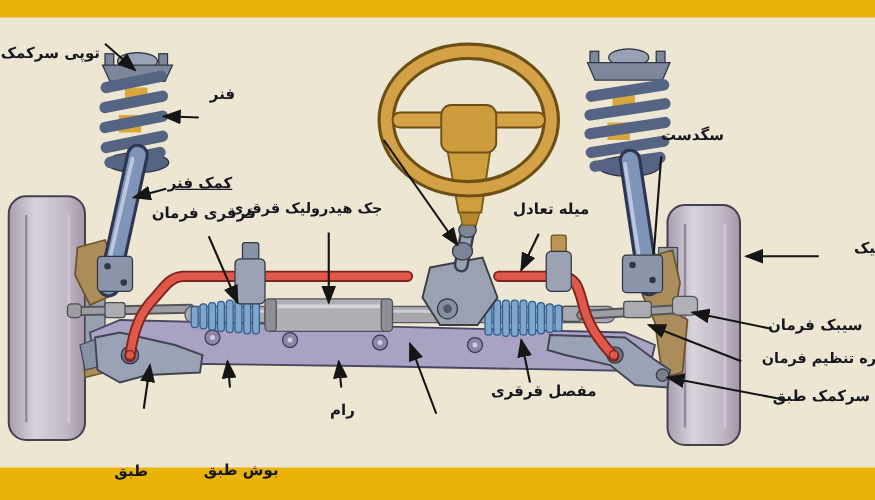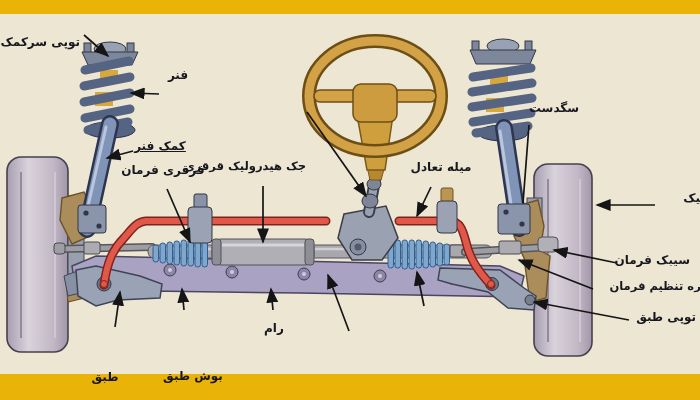--- a/index.html
+++ b/index.html
@@ -224,17 +224,18 @@
   <div class="lbl" style="left:6px;top:36px;width:74px;">توپی سرکمک</div>
   <div class="lbl" style="left:160px;top:69px;width:36px;">فنر</div>
   <div class="lbl" style="left:130px;top:140px;width:60px;text-decoration:underline;">کمک فنر</div>
   <div class="lbl" style="left:120px;top:164px;width:86px;">قرقری فرمان</div>
   <div class="lbl small" style="left:200px;top:160px;width:106px;">جک هیدرولیک قرقری</div>
   <div class="lbl" style="left:404px;top:161px;width:74px;">میله تعادل</div>
   <div class="lbl" style="left:522px;top:102px;width:64px;">سگدست</div>
   <div class="lbl right" style="left:652px;top:192px;width:44px;margin-left:30px;">لاستیک</div>
   <div class="lbl right" style="left:606px;top:254px;width:84px;">سیبک فرمان</div>
   <div class="lbl right small" style="left:586px;top:280px;width:110px;margin-left:20px;">مهره تنظیم فرمان</div>
-  <div class="lbl right" style="left:626px;top:311px;width:70px;">توپی طبق</div>
+  <div class="lbl right" style="left:626px;top:311px;width:70px;">سرکمک طبق</div>
   <div class="lbl" style="left:84px;top:328px;width:42px;margin-top:43px;">طبق</div>
   <div class="lbl" style="left:158px;top:328px;width:70px;margin-top:42px;">بوش طبق</div>
   <div class="lbl" style="left:252px;top:322px;width:44px;">رام</div>
+  <div class="lbl" style="left:390px;top:307px;width:90px;">مفصل قرقری</div>
 </div>
 
 </body></html>

